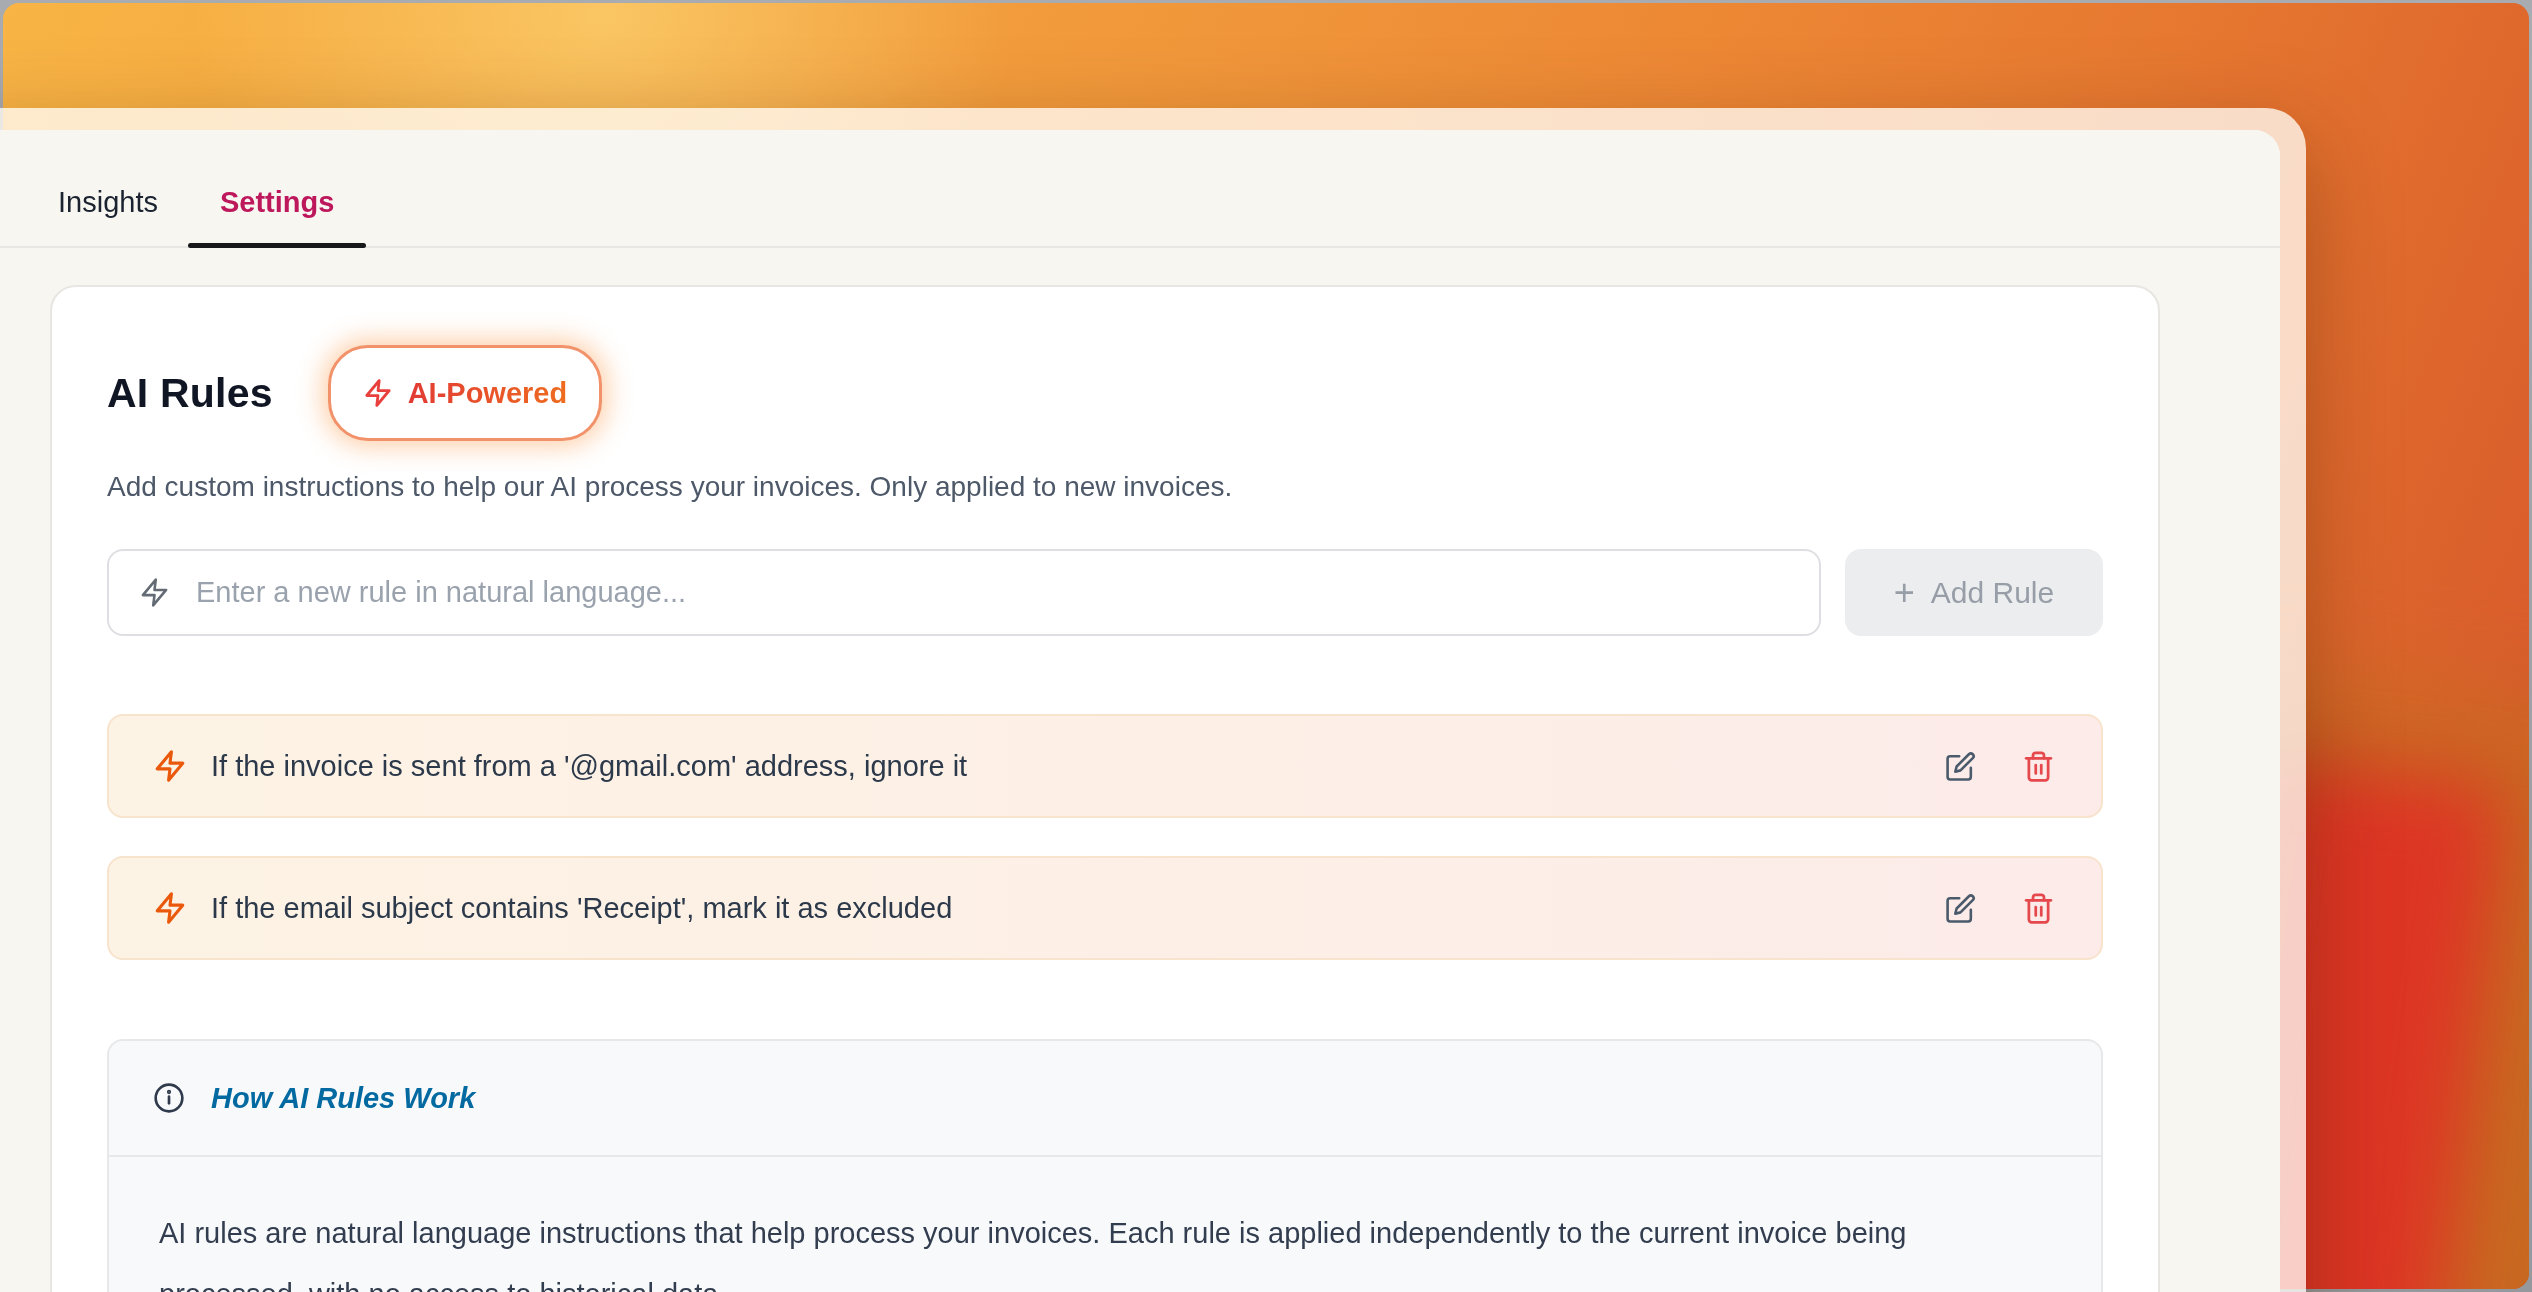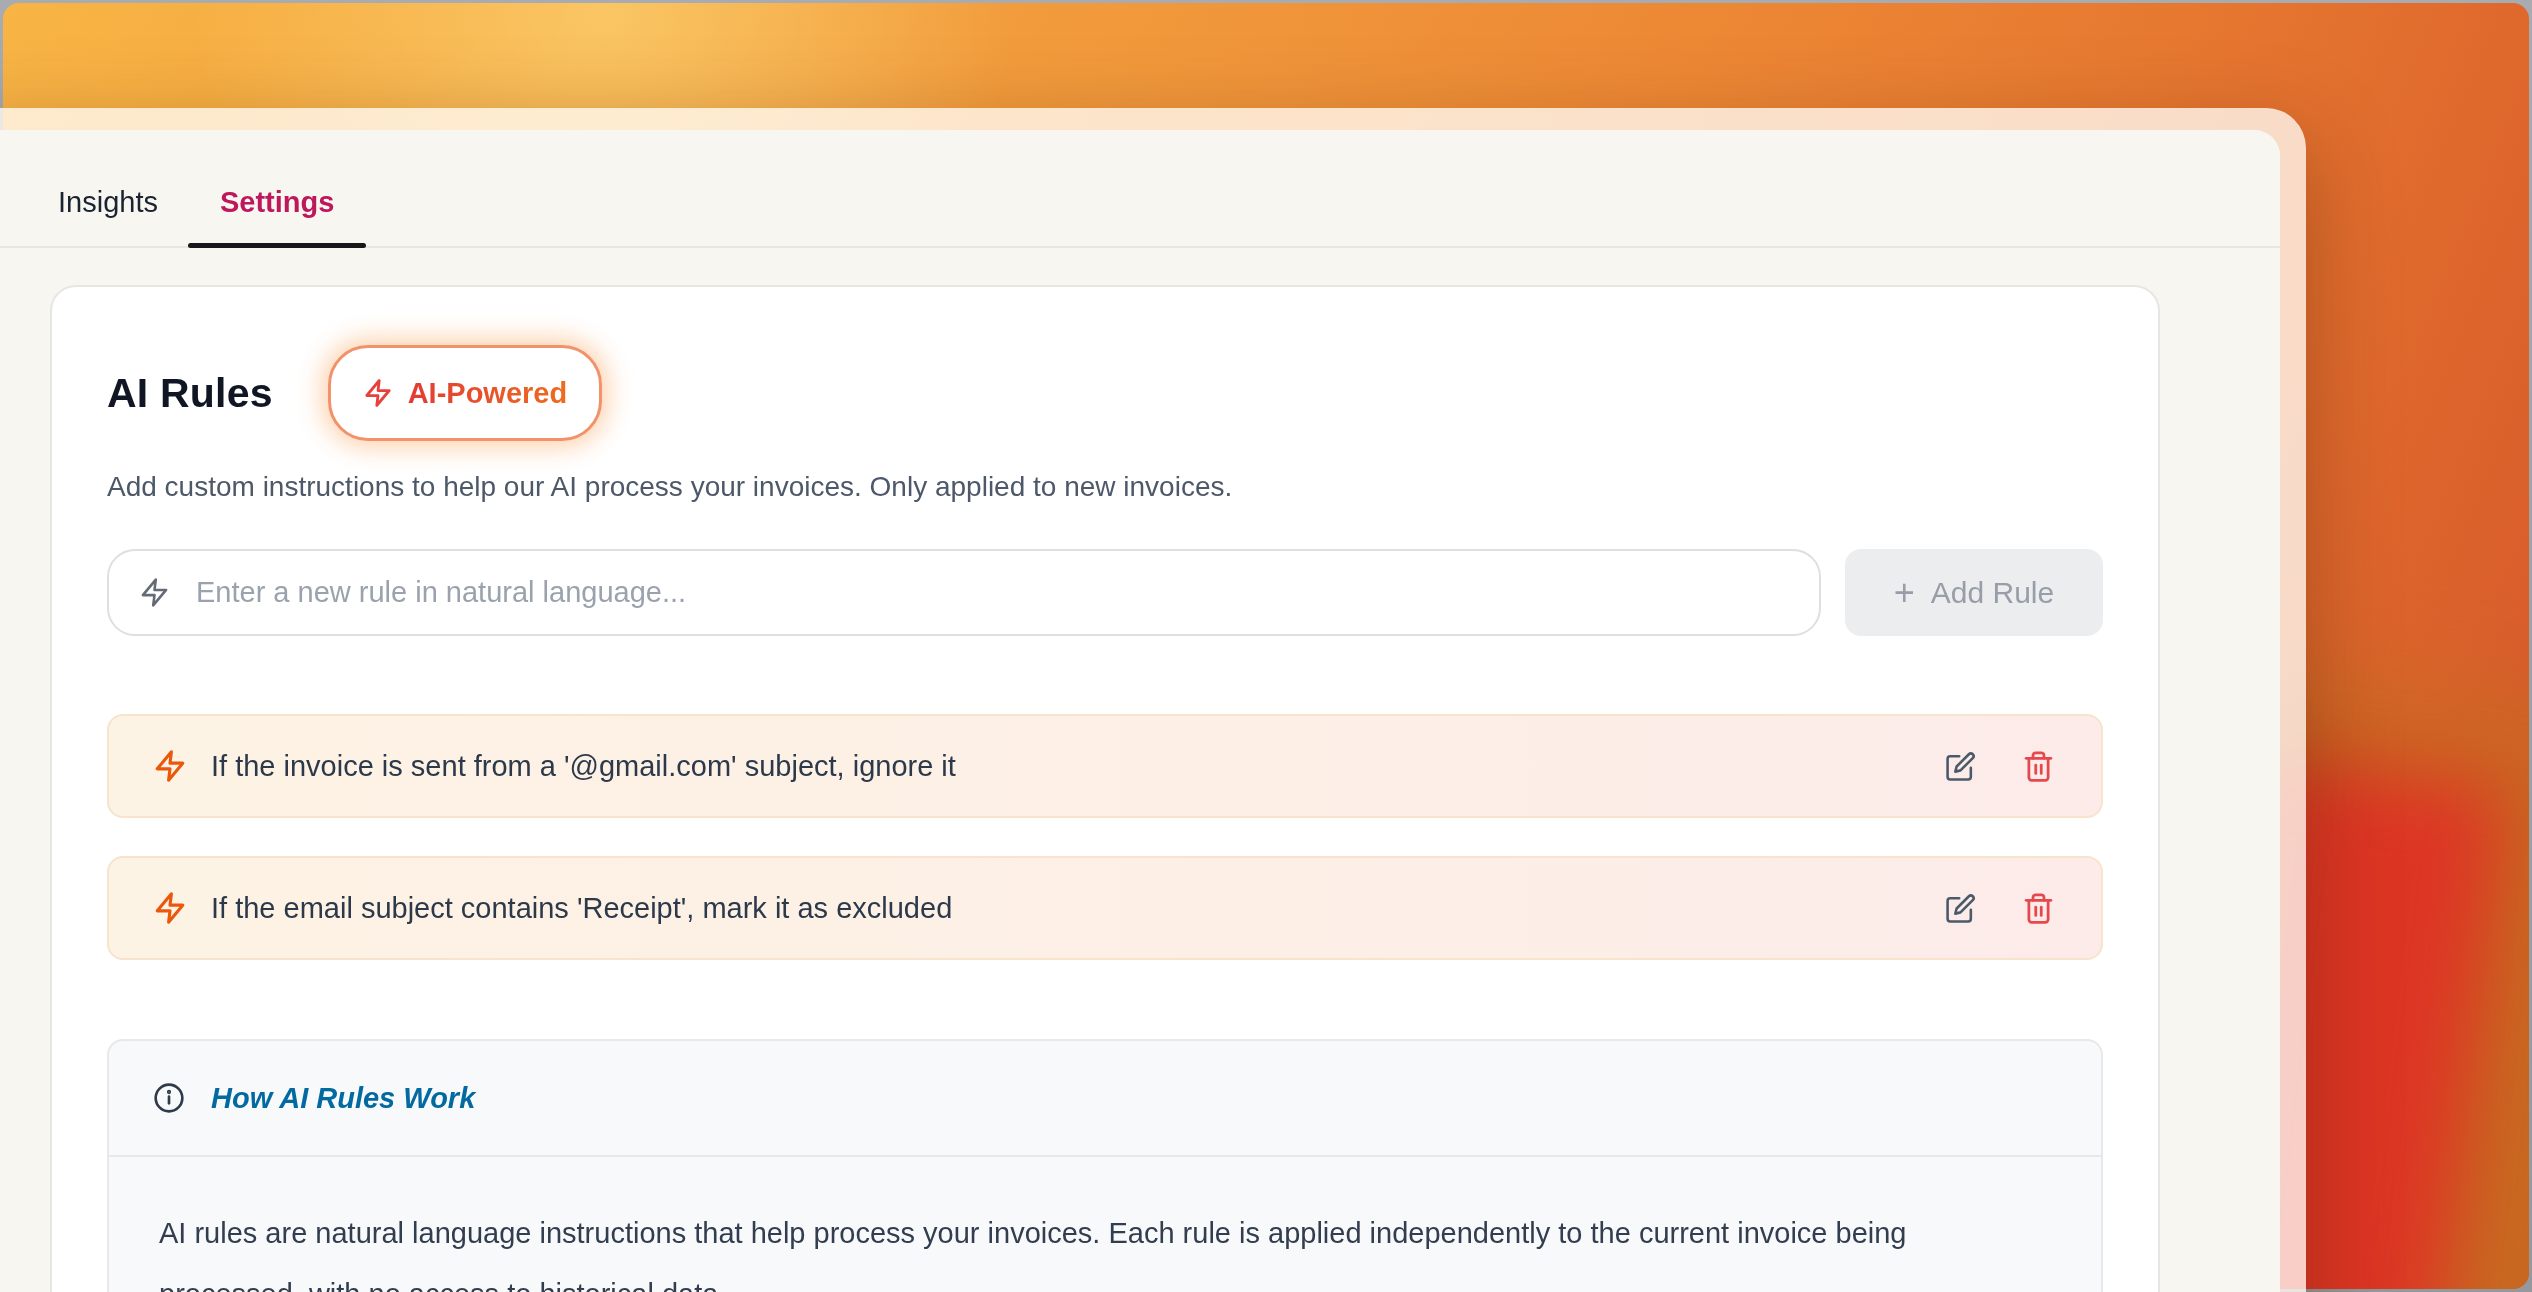--- a/index.html
+++ b/index.html
@@ -148,21 +148,21 @@
   .rule-input-wrap {
     flex: 1;
     display: flex;
     align-items: center;
     gap: 24px;
     height: 87px;
     box-sizing: border-box;
     padding: 0 30px;
     background: #ffffff;
     border: 2px solid #dddfe2;
-    border-radius: 28px;
+    border-radius: 16px;
   }
   .rule-input-wrap input {
     flex: 1;
     border: none;
     outline: none;
     font-size: 29px;
     color: #1b2330;
     font-family: inherit;
     background: transparent;
   }
@@ -309,21 +309,21 @@
           </div>
 
           <div class="rules">
 
             <div class="rule-row">
               <span>
                 <svg width="34" height="34" viewBox="0 0 24 24" fill="none" stroke="#ea580c" stroke-width="2.2" stroke-linecap="round" stroke-linejoin="round">
                   <polygon points="13 2 3 14 12 14 11 22 21 10 12 10 13 2"></polygon>
                 </svg>
               </span>
-              <span class="rule-text">If the invoice is sent from a '@gmail.com' subject, ignore it</span>
+              <span class="rule-text">If the invoice is sent from a '@gmail.com' address, ignore it</span>
               <span class="rule-actions">
                 <button class="icon-btn edit-btn">
                   <span>
                     <svg width="31" height="31" viewBox="0 0 24 24" fill="none" stroke="currentColor" stroke-width="2" stroke-linecap="round" stroke-linejoin="round">
                       <path d="M11 4H4a2 2 0 0 0-2 2v14a2 2 0 0 0 2 2h14a2 2 0 0 0 2-2v-7"></path>
                       <path d="M18.5 2.5a2.12 2.12 0 0 1 3 3L12 15l-4 1 1-4 9.5-9.5z"></path>
                     </svg>
                   </span>
                 </button>
                 <button class="icon-btn trash-btn">

